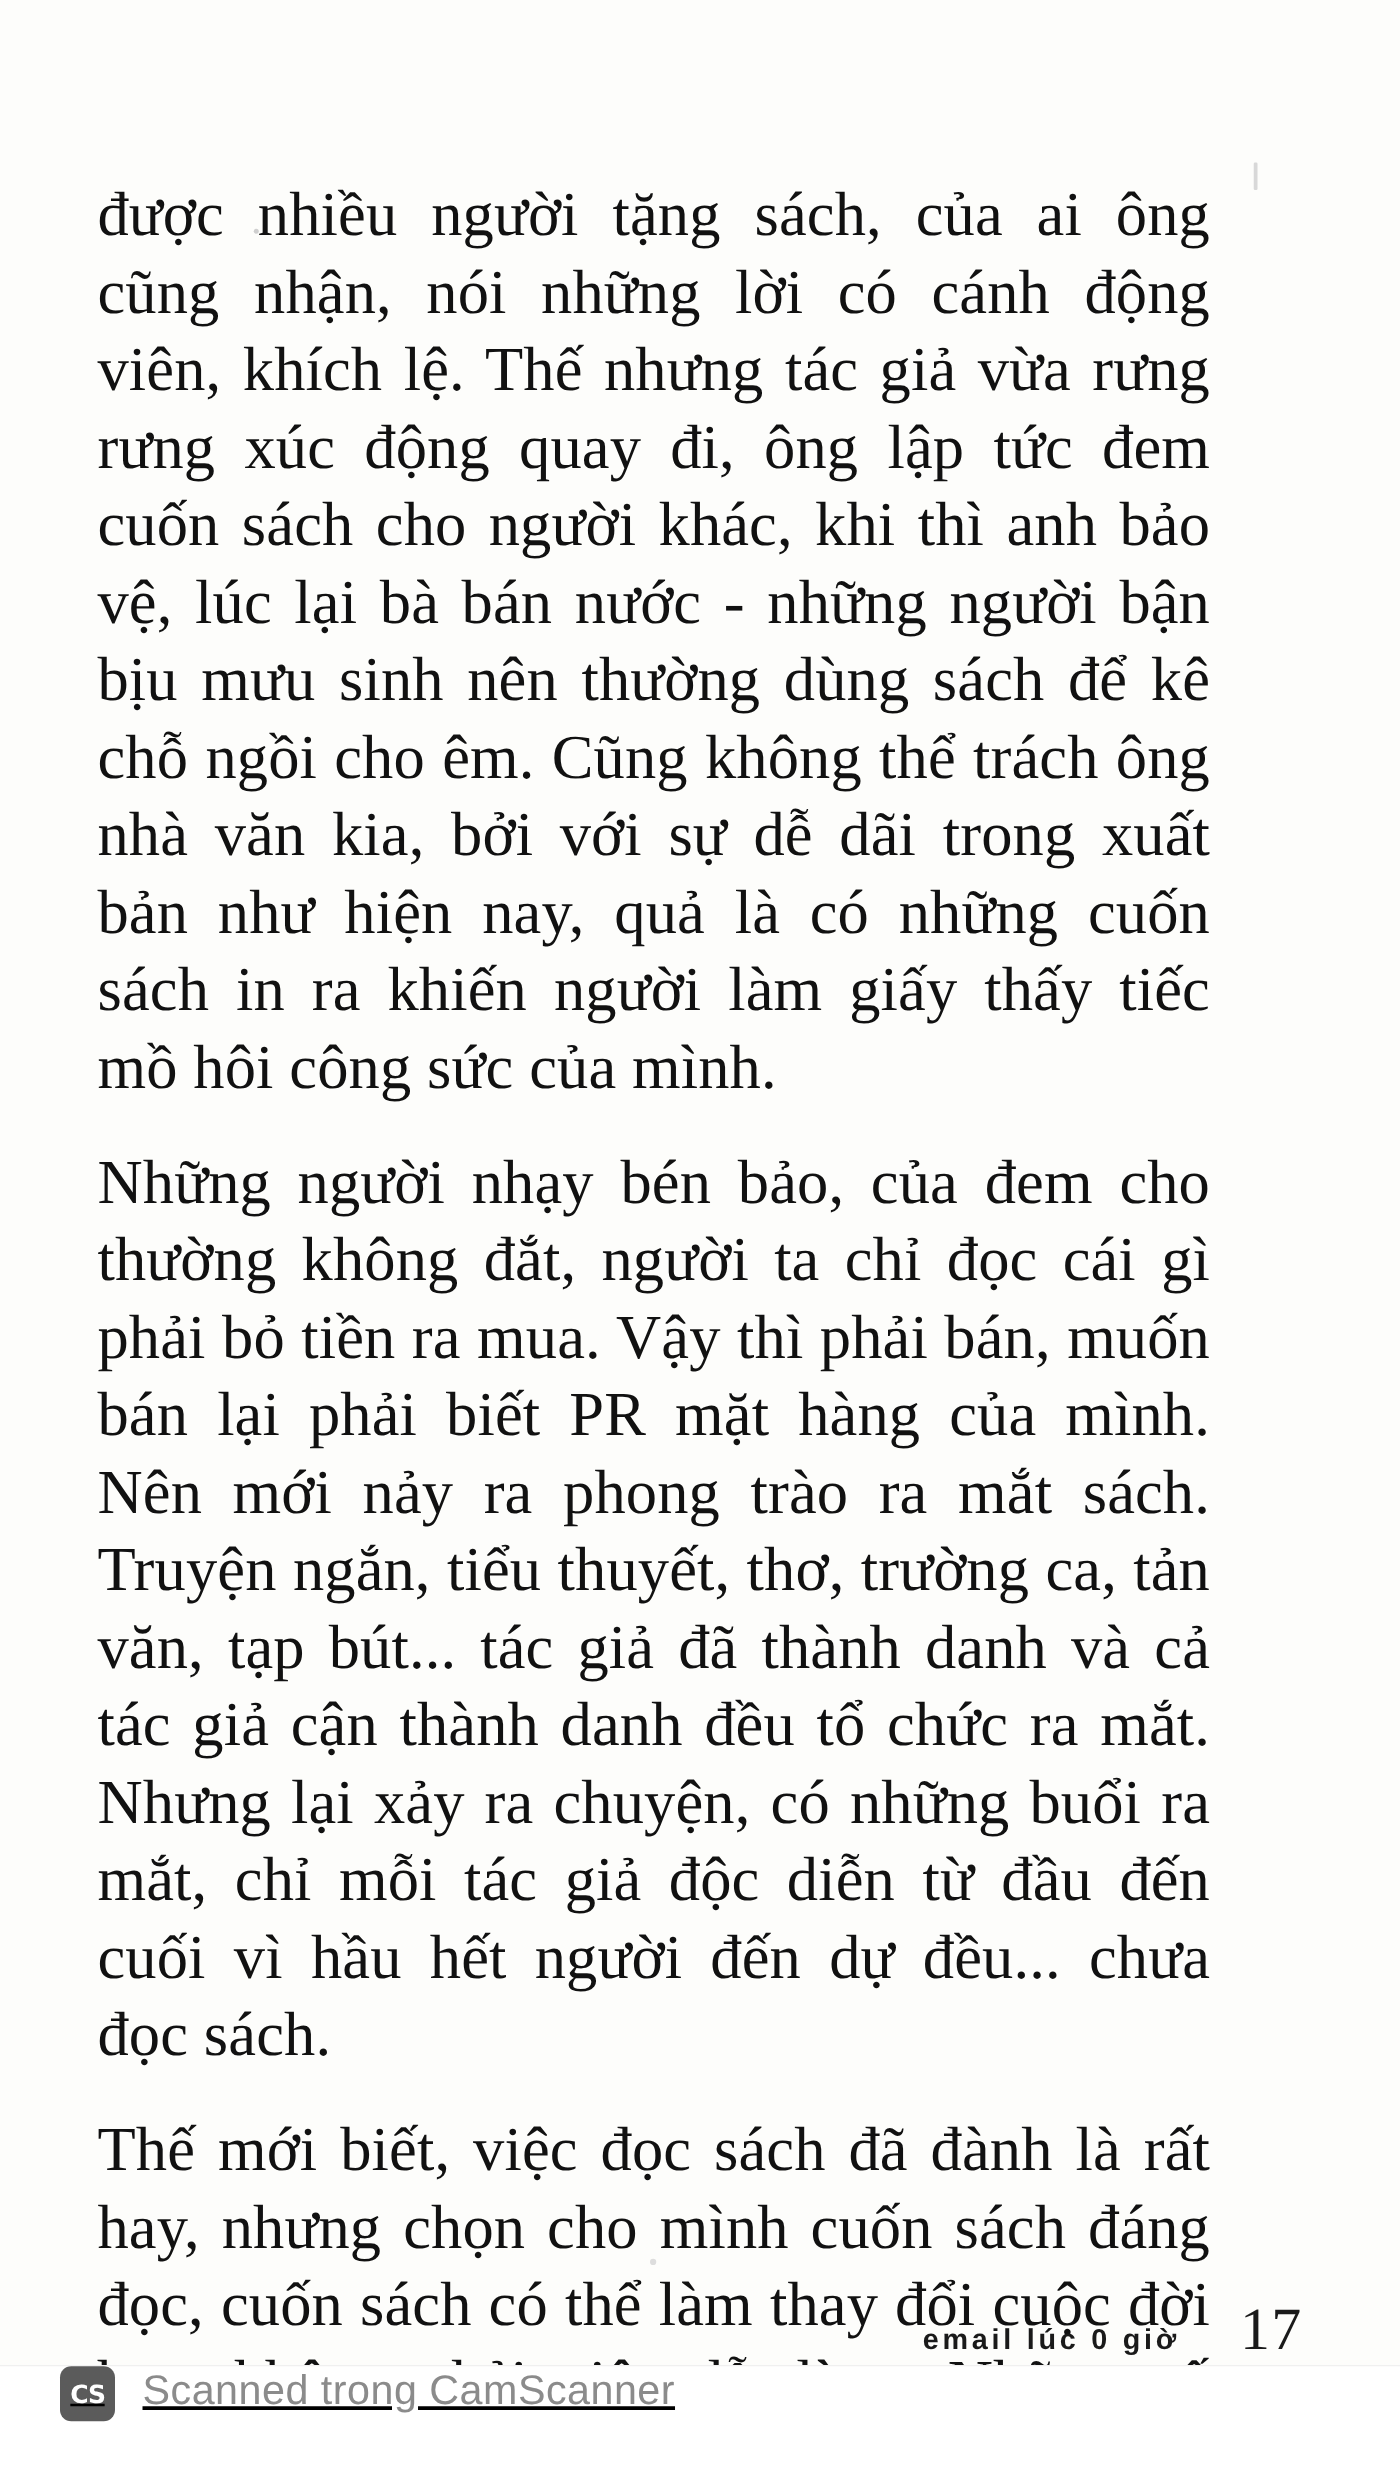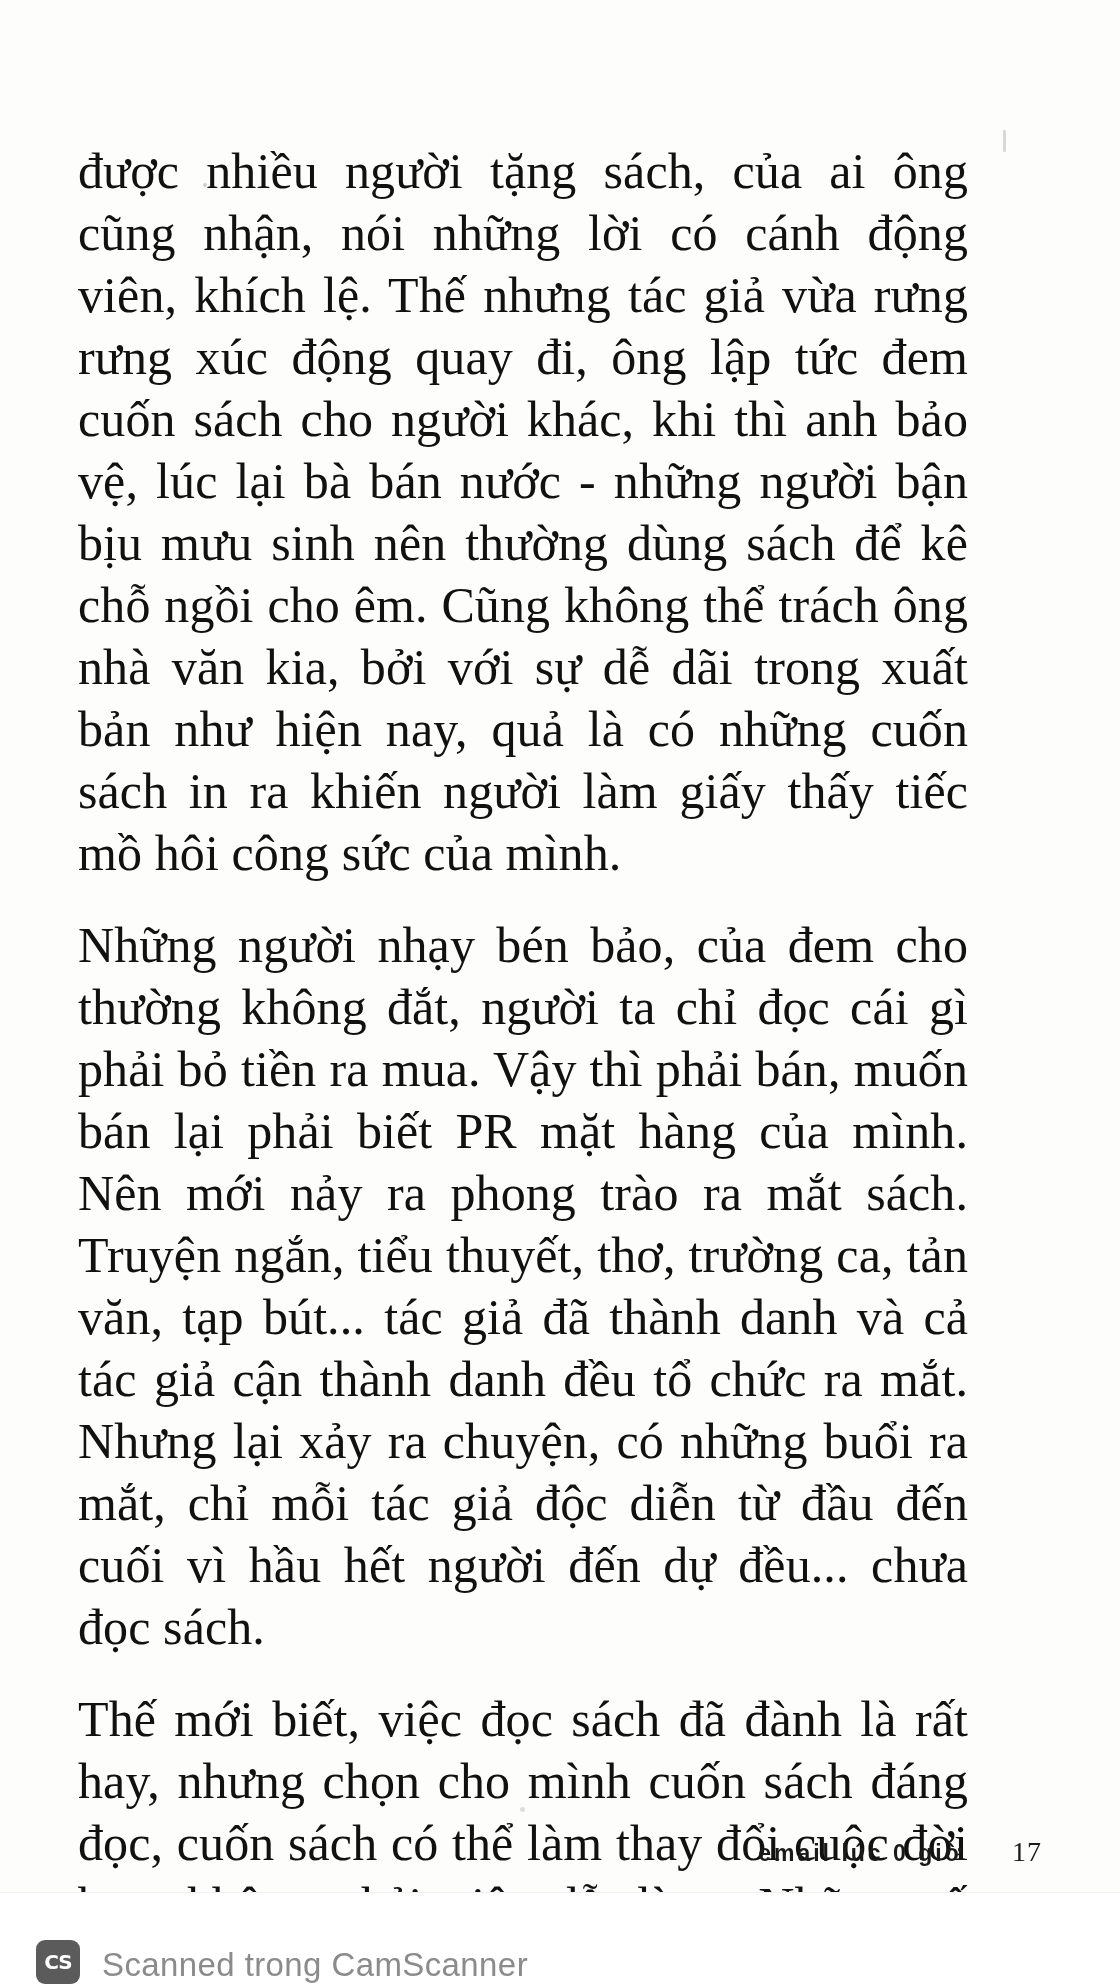--- a/index.html
+++ b/index.html
@@ -69,38 +69,39 @@
   .footer-title {
     font-family: Liberation Sans, sans-serif;
     font-size: 23px;
     letter-spacing: 3px;
     color: #1a1a1a;
     font-weight: 700;
   }
 
   .page-number {
     font-family: "Liberation Serif", serif;
-    font-size: 28px;
+    font-size: 48px;
     color: #1a1a1a;
     font-weight: 500;
     letter-spacing: 1px;
   }
 
   .watermark-bar {
     position: absolute;
     left: 0;
     right: 0;
     bottom: 0;
     height: 92px;
     background: #ffffff;
     display: flex;
-    align-items: flex-end;
-    padding-left: 36px;
+    align-items: flex-start;
+    padding-left: 48px;
     box-sizing: border-box;
     border-top: 1px solid #f0f0f0;
+    text-decoration: underline;
   }
 
   .cs-logo {
     width: 44px;
     height: 44px;
     background: #5b5b5b;
     border-radius: 9px;
     display: flex;
     align-items: center;
     justify-content: center;

